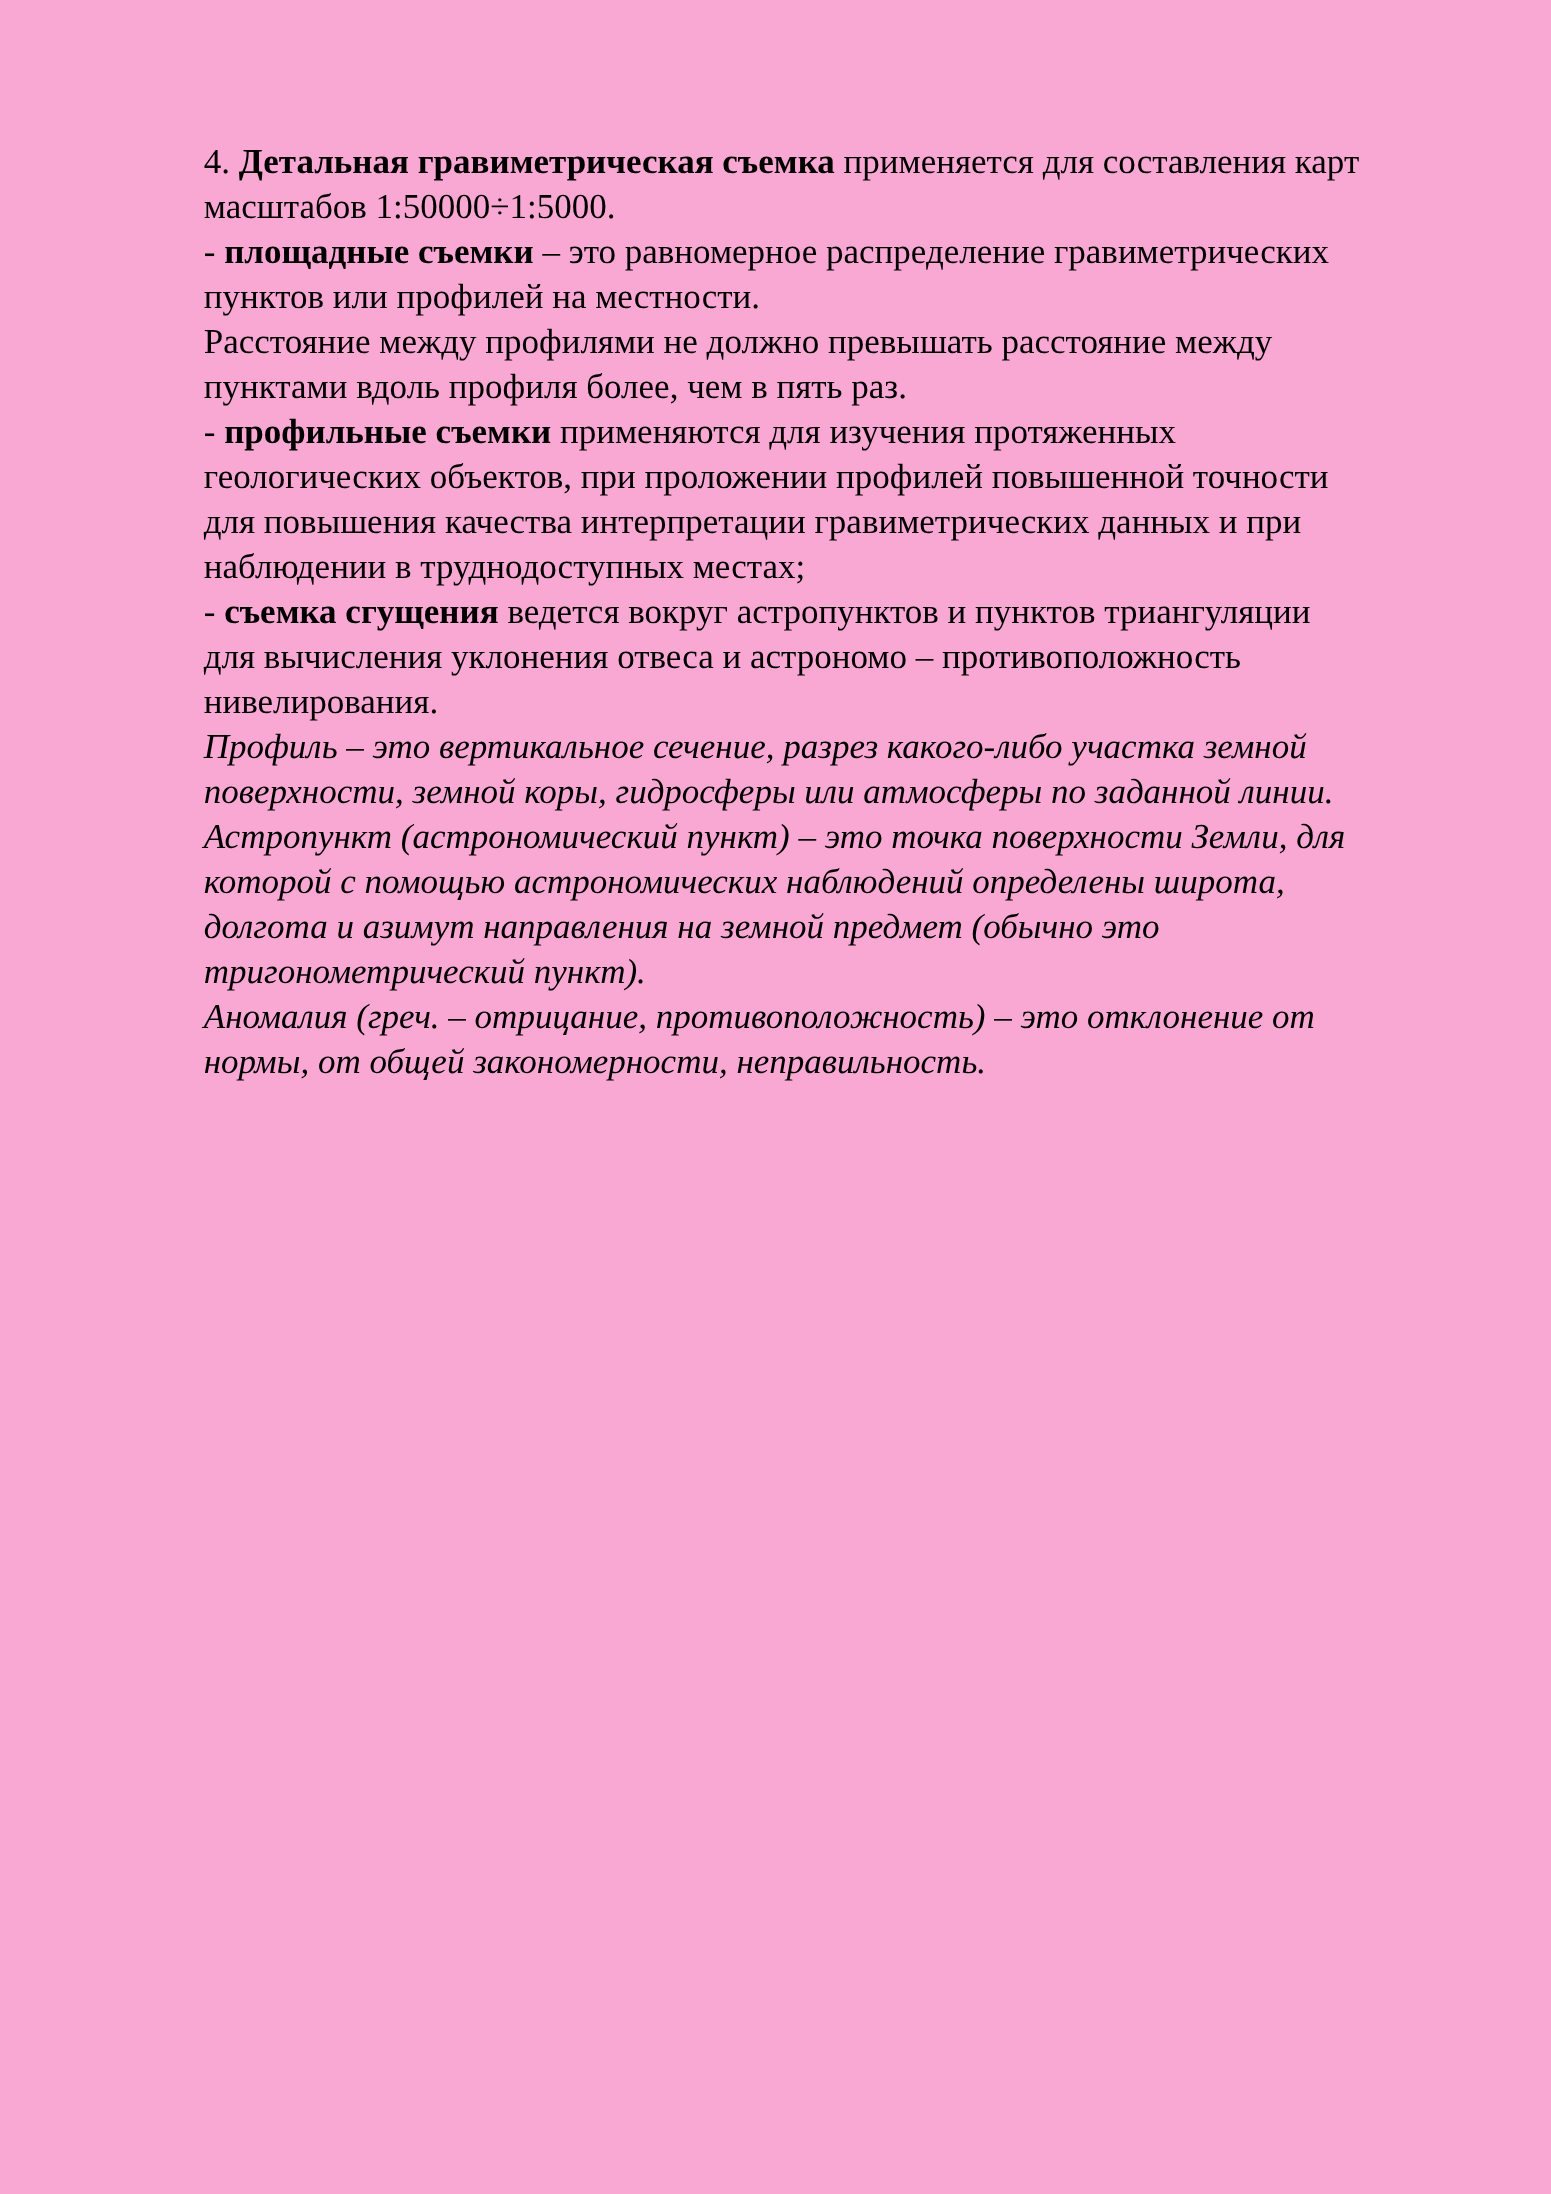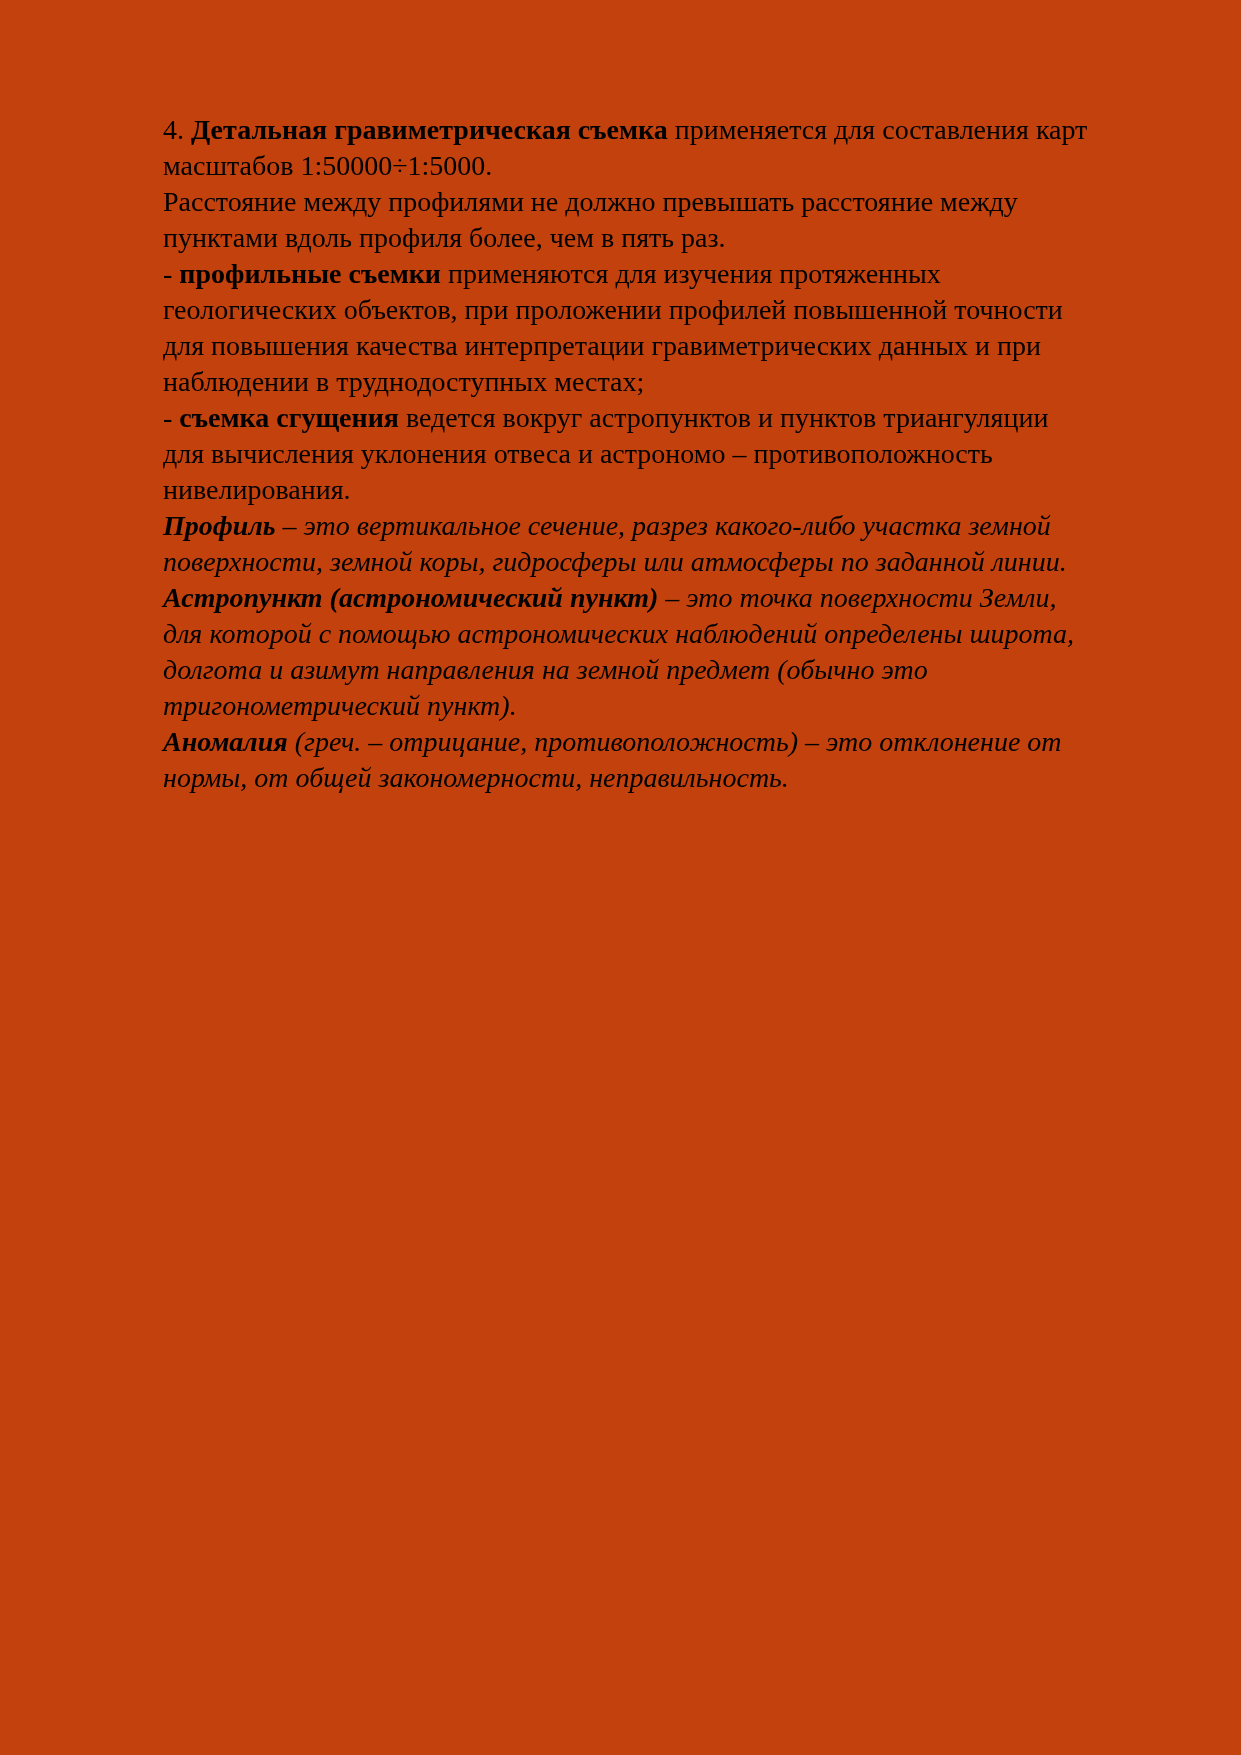--- a/index.html
+++ b/index.html
@@ -11,46 +11,47 @@
     width: 1241px;
     height: 1755px;
     overflow: hidden;
     font-family: "Liberation Serif", "DejaVu Serif", serif;
     color: #000000;
   }
   .page {
     box-sizing: border-box;
     width: 1241px;
     height: 1755px;
-    background: #c2410c;
+    background: #f9a8d4;
     padding: 112px 146px 12px 163px;
   }
   .page-text {
     font-size: 28px;
     line-height: 36px;
     text-align: left;
   }
   .page-text p {
     margin: 0;
     padding: 0;
   }
   .run { white-space: pre-wrap; }
   .bold { font-weight: bold; }
   .italic { font-style: italic; }
-  .bold-italic { font-weight: bold; font-style: italic; }
+  .bold-italic { font-weight: normal; font-style: italic; }
 </style>
 </head>
 <body>
 
 <div class="page">
   <div class="page-text">
 
     <p><span class="run">4. </span><span class="run bold">Детальная гравиметрическая съемка</span><span class="run"> применяется для составления карт масштабов 1:50000÷1:5000.</span></p>
 
 
+    <p><span class="run">- </span><span class="run bold">площадные съемки</span><span class="run"> – это равномерное распределение гравиметрических пунктов или профилей на местности.</span></p>
 
     <p><span class="run">Расстояние между профилями не должно превышать расстояние между пунктами вдоль профиля более, чем в пять раз.</span></p>
 
     <p><span class="run">- </span><span class="run bold">профильные съемки</span><span class="run"> применяются для изучения протяженных геологических объектов, при проложении профилей повышенной точности для повышения качества интерпретации гравиметрических данных и при наблюдении в труднодоступных местах;</span></p>
 
     <p><span class="run">- </span><span class="run bold">съемка сгущения</span><span class="run"> ведется вокруг астропунктов и пунктов триангуляции для вычисления уклонения отвеса и астрономо – противоположность нивелирования.</span></p>
 
     <p><span class="run bold-italic">Профиль</span><span class="run italic"> – это вертикальное сечение, разрез какого-либо участка земной поверхности, земной коры, гидросферы или атмосферы по заданной линии.</span></p>
 
     <p><span class="run bold-italic">Астропункт (астрономический пункт)</span><span class="run italic"> – это точка поверхности Земли, для которой с помощью астрономических наблюдений определены широта, долгота и азимут направления на земной предмет (обычно это тригонометрический пункт).</span></p>

